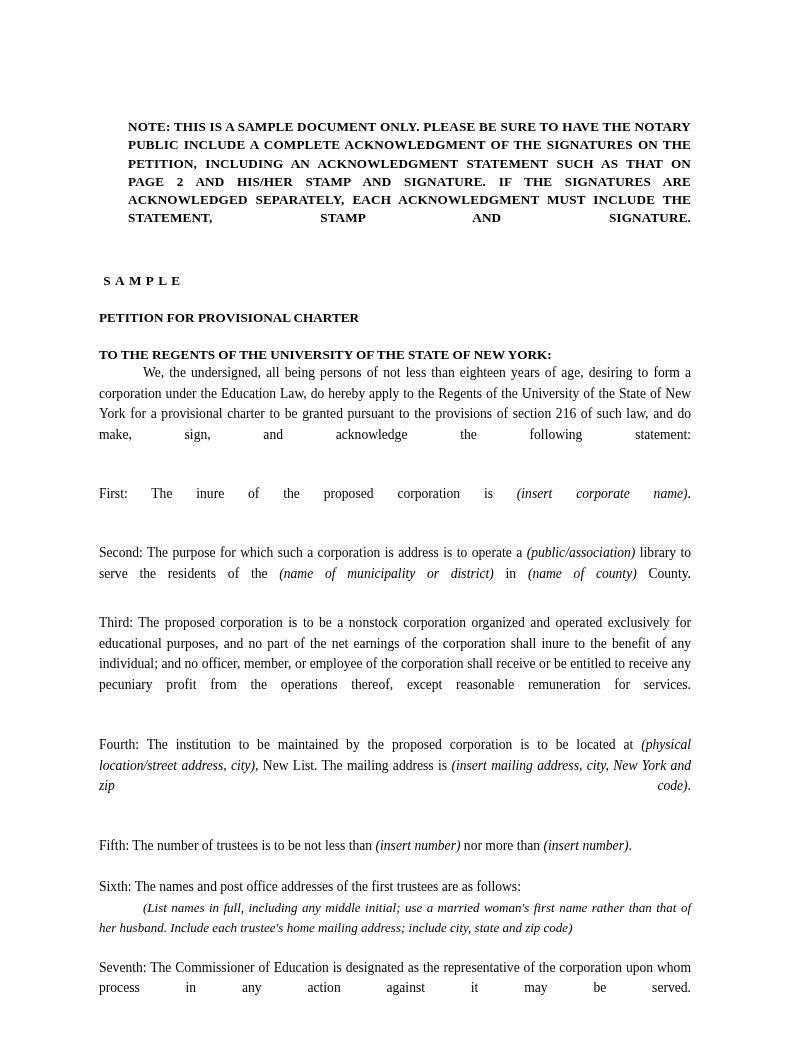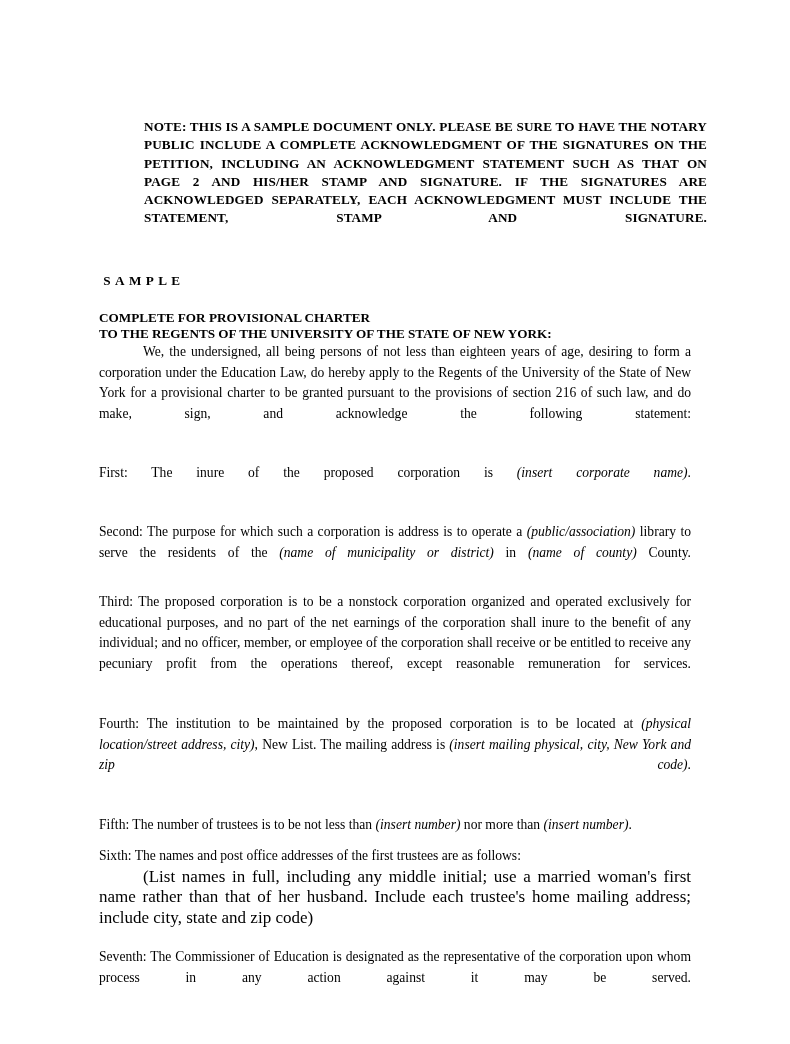--- a/index.html
+++ b/index.html
@@ -28,21 +28,21 @@
   .content {
     position: absolute;
     left: 99px;
     top: 0;
     width: 592px;
   }
 
   
   .notice {
     margin-top: 118px;
-    margin-left: 45px;
+    margin-left: 29px;
     width: 563px;
     font-weight: bold;
     font-size: 13.2px;
     line-height: 18.3px;
     text-align: justify;
     text-justify: inter-word;
     letter-spacing: 0.01em;
   }
   .notice::after {
     content: "";
@@ -59,20 +59,21 @@
   }
   .heading-sample {
     margin-top: 27px;
     letter-spacing: 0.33em;
     text-indent: 0.33em;
   }
   .heading-petition {
     margin-top: 21px;
   }
   .heading-regents {
+    margin-top: 21px;
   }
 
   
   .para {
     font-size: 13.6px;
     line-height: 20.6px;
     text-align: justify;
     text-justify: inter-word;
     margin: 0;
   }
@@ -86,61 +87,62 @@
   }
 
   .para-intro {
     text-indent: 44px;
   }
   .para-first   { margin-top: 18px; }
   .para-second  { margin-top: 18px; }
   .para-third   { margin-top: 8px; }
   .para-fourth  { margin-top: 19px; }
   .para-fifth   { margin-top: 19px; }
-  .para-sixth   { margin-top: 10px; }
+  .para-sixth   { margin-top: 20px; }
   .para-seventh { margin-top: 19px; }
 
   
   .sub-italic {
+    font-style: italic;
     text-indent: 44px;
     margin: 0;
-    font-size: 17px;
+    font-size: 13px;
     line-height: 20.6px;
     text-align: justify;
     text-justify: inter-word;
   }
 
   .ital {
     font-style: italic;
     margin-top: 40px;
   }
 </style>
 </head>
 <body>
 
 <div class="page">
   <div class="content">
 
     <div class="notice">NOTE:  THIS IS A SAMPLE DOCUMENT ONLY.  PLEASE BE SURE TO HAVE THE NOTARY PUBLIC INCLUDE A COMPLETE ACKNOWLEDGMENT OF THE SIGNATURES ON THE PETITION, INCLUDING AN ACKNOWLEDGMENT STATEMENT SUCH AS THAT ON PAGE 2 AND HIS/HER STAMP AND SIGNATURE.  IF THE SIGNATURES ARE ACKNOWLEDGED SEPARATELY, EACH ACKNOWLEDGMENT MUST INCLUDE THE STATEMENT, STAMP AND SIGNATURE.</div>
 
     <div class="heading heading-sample">SAMPLE</div>
 
-    <div class="heading heading-petition">COMPLETE FOR PROVISIONAL CHARTER</div>
+    <div class="heading heading-petition">PETITION FOR PROVISIONAL CHARTER</div>
 
     <div class="heading heading-regents">TO THE REGENTS OF THE UNIVERSITY OF THE STATE OF NEW YORK:</div>
 
     <p class="para para-intro">We, the undersigned, all being persons of not less than eighteen years of age, desiring to form a corporation under the Education Law, do hereby apply to the Regents of the University of the State of New York for a provisional charter to be granted pursuant to the provisions of section 216 of such law, and do make, sign, and acknowledge the following statement:</p>
 
     <p class="para para-first"><span>First: The inure of the proposed corporation is </span><span class="ital">(insert corporate name)</span><span>.</span></p>
 
     <p class="para para-second"><span>Second: The purpose for which such a corporation is address is to operate a </span><span class="ital">(public/association)</span><span> library to serve the residents of the </span><span class="ital">(name of municipality or district)</span><span> in </span><span class="ital">(name of county)</span><span> County.</span></p>
 
     <p class="para para-third">Third: The proposed corporation is to be a nonstock corporation organized and operated exclusively for educational purposes, and no part of the net earnings of the corporation shall inure to the benefit of any individual; and no officer, member, or employee of the corporation shall receive or be entitled to receive any pecuniary profit from the operations thereof, except reasonable remuneration for services.</p>
 
-    <p class="para para-fourth"><span>Fourth: The institution to be maintained by the proposed corporation is to be located at </span><span class="ital">(physical location/street address, city)</span><span>, New List. The mailing address is </span><span class="ital">(insert mailing physical, city, New York and zip code)</span><span>.</span></p>
+    <p class="para para-fourth"><span>Fourth: The institution to be maintained by the proposed corporation is to be located at </span><span class="ital">(physical location/street address, city)</span><span>, New List. The mailing address is </span><span class="ital">(insert mailing address, city, New York and zip code)</span><span>.</span></p>
 
     <p class="para para-fifth para-last"><span>Fifth: The number of trustees is to be not less than </span><span class="ital">(insert number)</span><span> nor more than </span><span class="ital">(insert number)</span><span>.</span></p>
 
     <p class="para para-sixth para-last">Sixth: The names and post office addresses of the first trustees are as follows:</p>
 
     <p class="sub-italic">(List names in full, including any middle initial; use a married woman's first name rather than that of her husband.  Include each trustee's home mailing address; include city, state and zip code)</p>
 
     <p class="para para-seventh">Seventh: The Commissioner of Education is designated as the representative of the corporation upon whom process in any action against it may be served.</p>
 
   </div>

